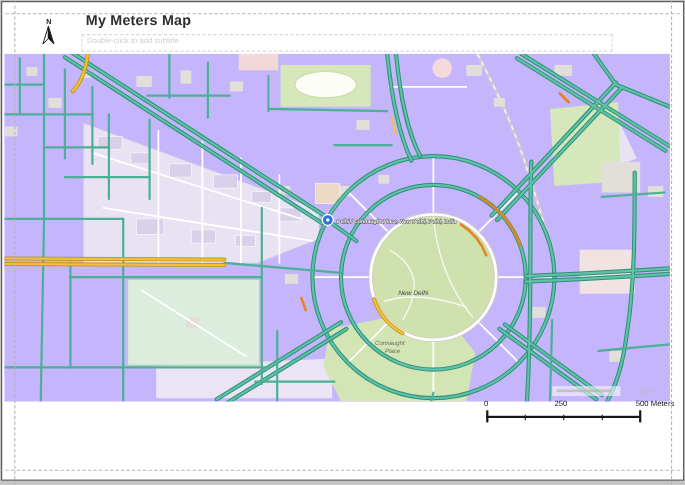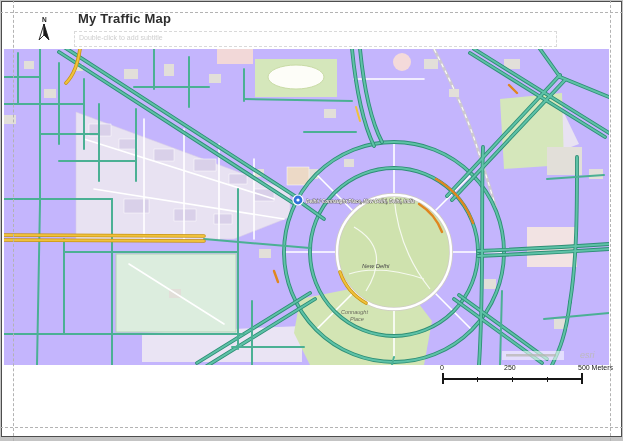--- a/index.html
+++ b/index.html
@@ -39,21 +39,21 @@
 
 <div class="stage">
   <div class="page">
 
     <svg class="north" viewBox="0 0 18 28">
       <text x="7" y="7" font-size="6.5" font-weight="bold" fill="#1a1a1a">N</text>
       <path d="M9,9 L4,25 L9,20 Z" fill="#ffffff" stroke="#1a1a1a" stroke-width="0.9"></path>
       <path d="M9,9 L14,25 L9,20 Z" fill="#1a1a1a" stroke="#1a1a1a" stroke-width="0.9"></path>
     </svg>
 
-    <div class="title">My Traffic Map</div>
+    <div class="title">My Meters Map</div>
     <div class="subtitle">Double-click to add subtitle</div>
 
     <div class="mapframe">
       <svg width="605" height="316" viewBox="0 0 605 316">
 
         <path d="M72,63 L286,142 L286,168 L230,190 L72,190 Z" fill="#e8e2f2" stroke="#d8cfe8" stroke-width="0.6"></path>
         <path d="M138,284 L298,277 L298,313 L138,313 Z" fill="#eae4f4"></path>
         <path d="M513,78 L560,64 L575,95 L530,112 Z" fill="#e8e2f2"></path>
         <rect x="523" y="178" width="50" height="40" fill="#f2e3e3"></rect>
         <rect x="213" y="0" width="36" height="15" fill="#f2d8d8"></rect>

